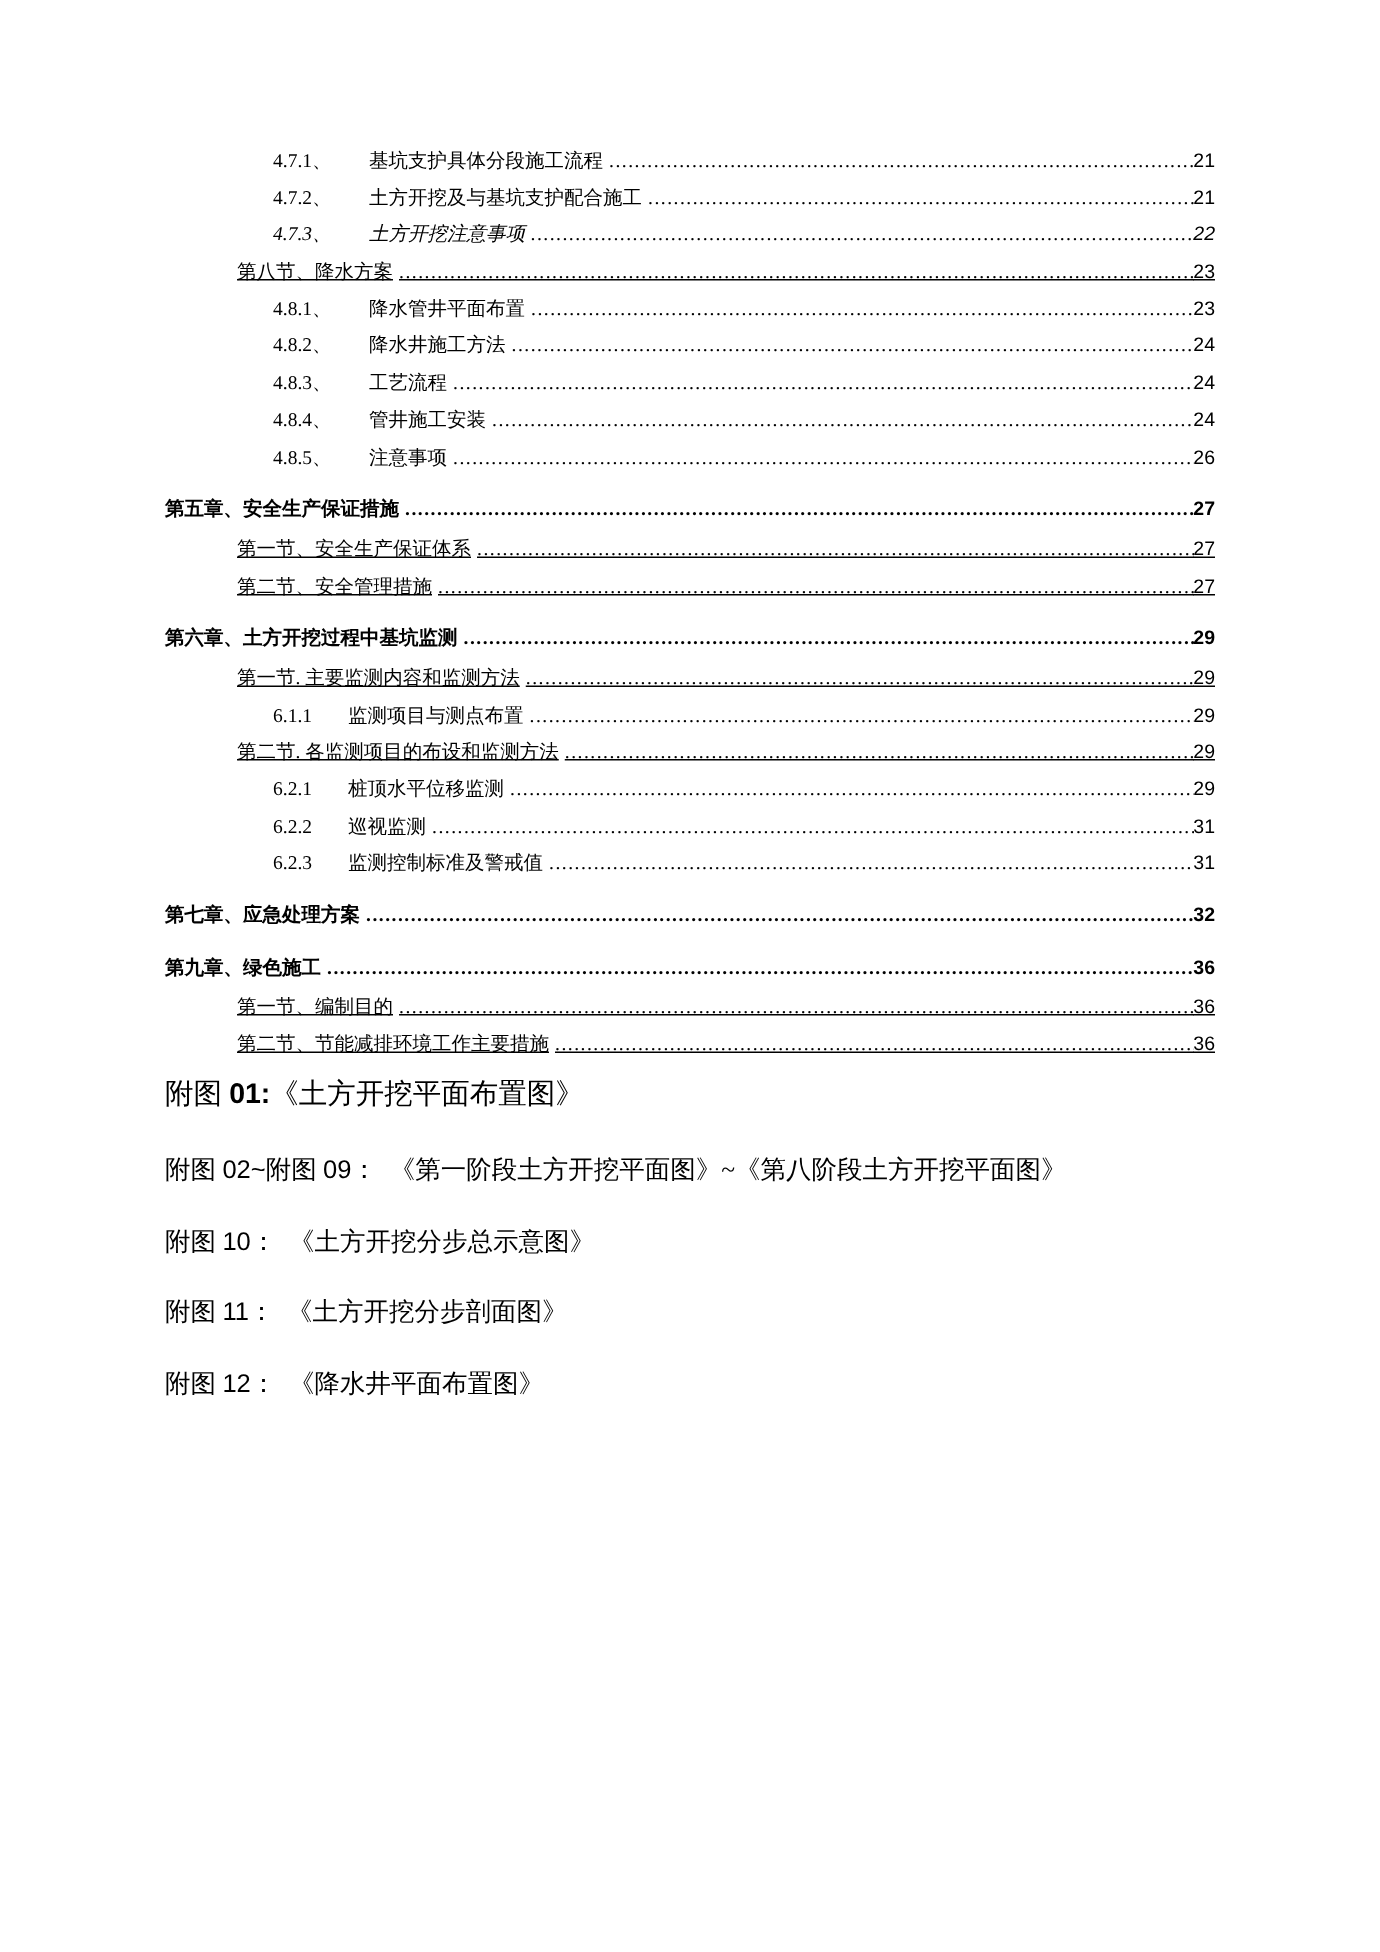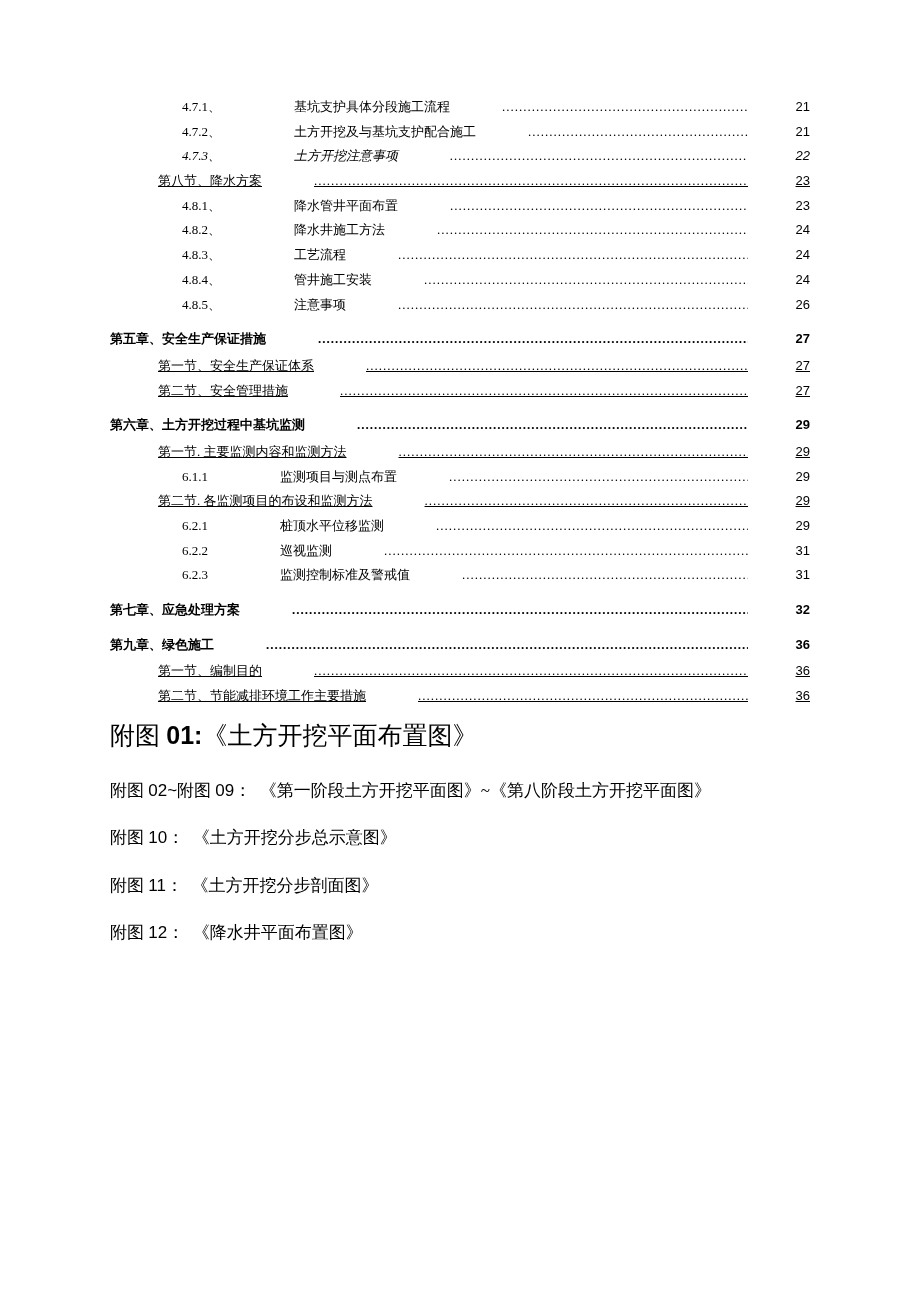--- a/index.html
+++ b/index.html
@@ -14,21 +14,20 @@
       font-family: "SimSun", "宋体", serif;
       padding: 95px 110px 0 110px;
       color: #000;
     }
     .toc-row {
       display: flex;
       align-items: flex-start;
       font-size: 13px;
       line-height: 1.9;
       white-space: nowrap;
-      gap: 48px;
     }
     .toc-row.spaced {
       margin-top: 10px;
       margin-bottom: 2px;
     }
     .indent-1 { padding-left: 0; font-weight: bold; }
     .indent-2 { padding-left: 48px; text-decoration: underline; }
     .indent-3 { padding-left: 72px; }
     .toc-number {
       flex-shrink: 0;
@@ -55,21 +54,21 @@
       content: "..............................................................................................................................................................";
     }
     .page-num {
       flex-shrink: 0;
       font-family: Arial, sans-serif;
     }
     .italic {
       font-style: italic;
     }
     .appendix-title {
-      font-size: 25px;
+      font-size: 19px;
       margin-top: 6px;
       line-height: 1.6;
     }
     .appendix-title .num {
       font-family: Arial, sans-serif;
       font-weight: bold;
     }
     .appendix-line {
       font-size: 17px;
       margin-top: 22px;

